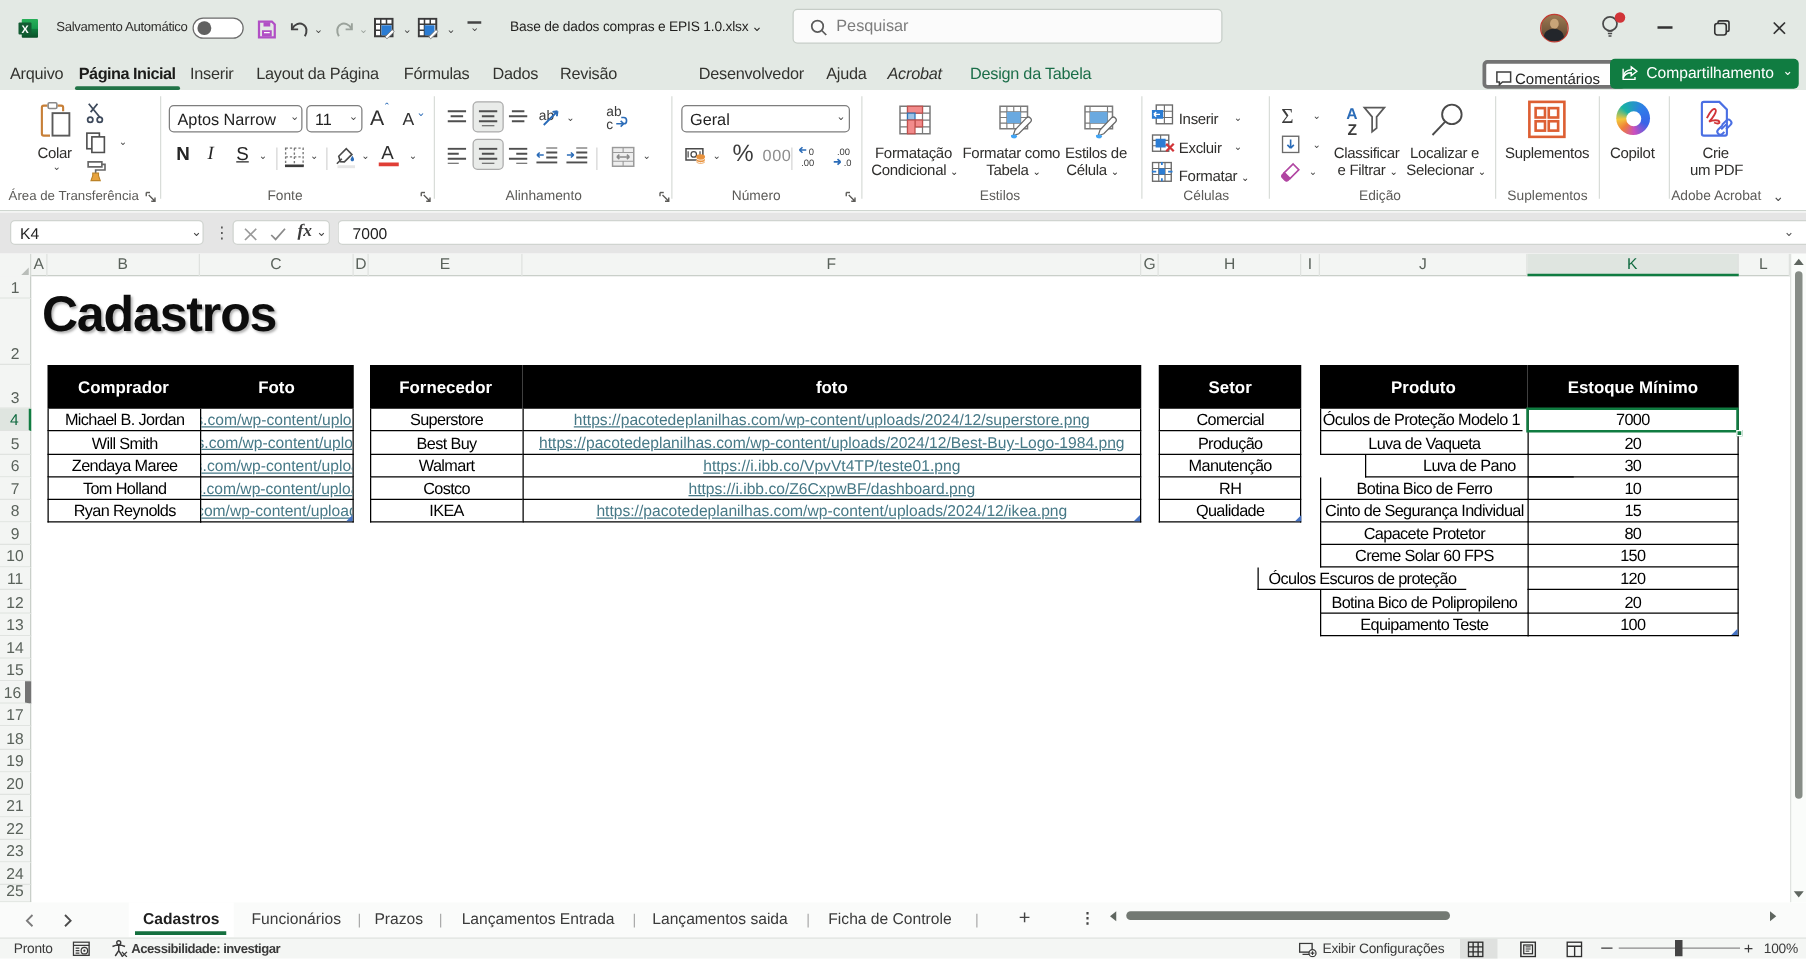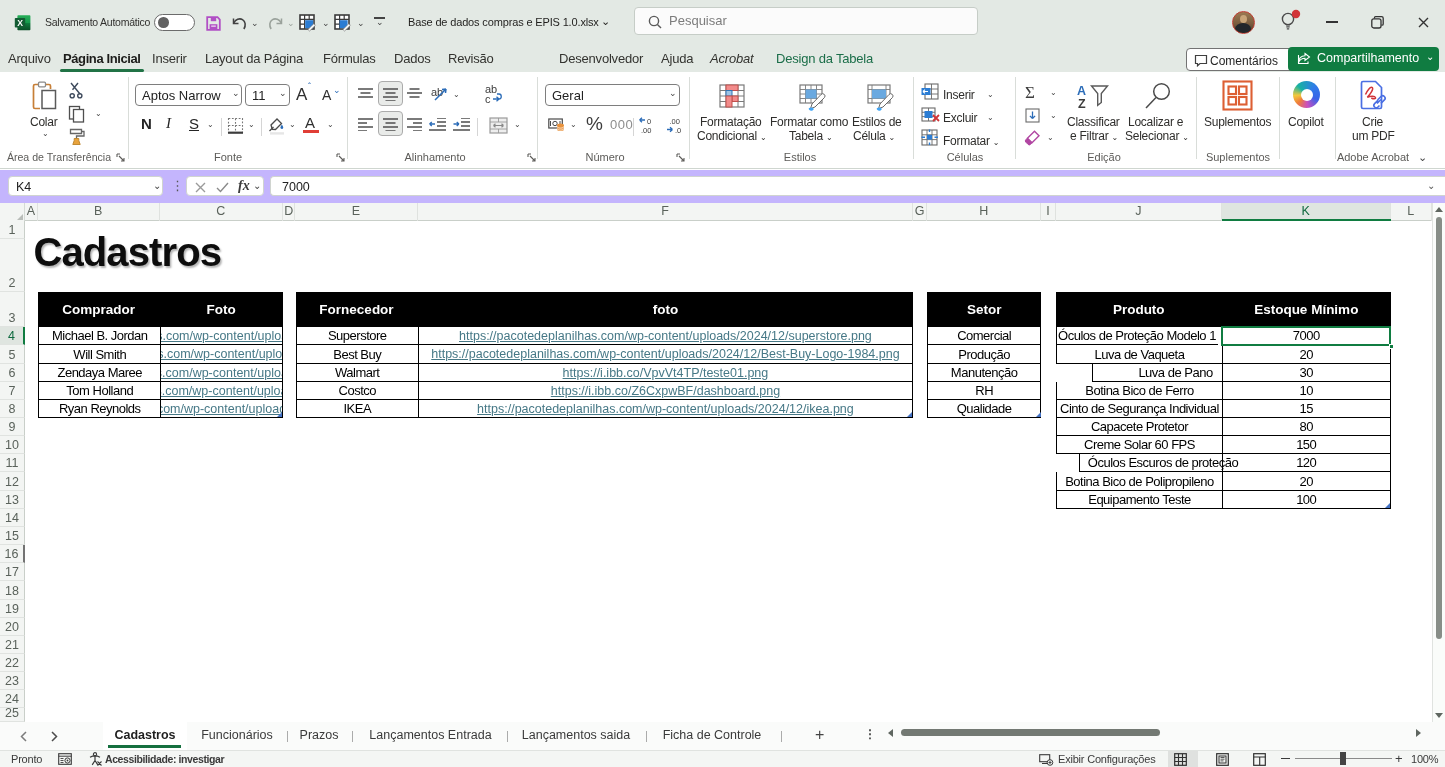--- a/index.html
+++ b/index.html
@@ -3,21 +3,21 @@
 <meta charset="utf-8">
 <style>
 * { margin:0; padding:0; box-sizing:border-box; }
 html,body { width:1445px; height:767px; overflow:hidden; }
 body { font-family:"Liberation Sans", sans-serif; position:relative; background:#fff; }
 .abs { position:absolute; }
 
 #titlebar { left:0; top:0; width:1445px; height:44px; background:#e3e9e4; }
 #menubar { left:0; top:44px; width:1445px; height:28px; background:#e3e9e4; }
 #ribbon { left:0; top:72px; width:1445px; height:97px; background:#ffffff; border-bottom:1px solid #cfd6d0; }
-#frow { left:0; top:170px; width:1445px; height:33px; background:#c4b5fd; }
+#frow { left:0; top:170px; width:1445px; height:33px; background:#e5e5e5; }
 .menutab { position:absolute; top:0; height:28px; line-height:30px; font-size:13px; color:#33332f; letter-spacing:-0.2px; }
 .gdiv { position:absolute; top:5px; width:1px; height:82px; background:#d9ddd9; }
 .glabel { position:absolute; top:79px; height:14px; font-size:11px; color:#5c5b58; text-align:center; white-space:nowrap; }
 .launch { position:absolute; top:81px; width:10px; height:10px; }
 .rbtxt { position:absolute; font-size:12px; color:#2f2e2c; white-space:nowrap; letter-spacing:-0.25px; }
 .chev { position:absolute; font-size:8px; color:#444; }
 svg { display:block; }
 
 #sheet { left:0; top:203px; width:1445px; height:519px; background:#fff; overflow:hidden; }
 .cell { position:absolute; overflow:hidden; font-size:13px; letter-spacing:-0.5px; color:#000; text-align:center; display:flex; align-items:center; justify-content:center; white-space:nowrap; }
@@ -126,21 +126,21 @@
   <div class="menutab" style="left:205px;">Layout da Página</div>
   <div class="menutab" style="left:323px;">Fórmulas</div>
   <div class="menutab" style="left:394px;">Dados</div>
   <div class="menutab" style="left:448px;">Revisão</div>
   <div class="menutab" style="left:509px;margin-top:20px;">Exibir</div>
   <div class="menutab" style="left:559px;">Desenvolvedor</div>
   <div class="menutab" style="left:661px;">Ajuda</div>
   <div class="menutab" style="left:710px;font-style:italic;">Acrobat</div>
   <div class="menutab" style="left:776px;color:#1b6e49;">Design da Tabela</div>
 
-  <div class="abs" style="left:1186px;top:4px;width:115px;height:23px;background:#fefefe;border:1px solid #737373;border-radius:4px;">
+  <div class="abs" style="left:1186px;top:4px;width:115px;height:23px;background:#fefefe;border:3px solid #737373;border-radius:4px;">
     <svg class="abs" style="left:7px;top:5px" width="14" height="13" viewBox="0 0 14 13">
         <path d="M1.5 1.5 h11 v8 h-6.5 l-2.5 2.3 v-2.3 h-2 Z" fill="none" stroke="#3e3e3e" stroke-width="1.2"></path>
       </svg>
     <div class="abs" style="left:23px;top:4.5px;font-size:12px;color:#252525;">Comentários</div>
   </div>
   <div class="abs" style="left:1288px;top:3px;width:151px;height:24px;background:#107c41;border-radius:4px;">
     <svg class="abs" style="left:9px;top:5px" width="14" height="14" viewBox="0 0 14 14">
         <path d="M8 1.5 L12.5 5 L8 8.5 V6.2 C4.5 6.2 2.5 8 1.5 10.5 C1.5 6.5 4 3.8 8 3.8 Z" fill="none" stroke="#fff" stroke-width="1.1"></path>
         <path d="M1.5 3 v8.5 h9.5 v-2" fill="none" stroke="#fff" stroke-width="1.1"></path>
       </svg>
@@ -488,21 +488,21 @@
     </div>
   <div class="abs" style="left:0;top:288px;width:25px;height:18px;background:#f3f5f3;color:#5a625b;font-size:12.5px;border-bottom:1px solid #e0e3e0;border-right:1px solid #c9cfc9;display:flex;align-items:flex-end;justify-content:center;">
       <span style="margin-bottom:1px;">13</span>
     </div>
   <div class="abs" style="left:0;top:306px;width:25px;height:18px;background:#f3f5f3;color:#5a625b;font-size:12.5px;border-bottom:1px solid #e0e3e0;border-right:1px solid #c9cfc9;display:flex;align-items:flex-end;justify-content:center;">
       <span style="margin-bottom:1px;">14</span>
     </div>
   <div class="abs" style="left:0;top:324px;width:25px;height:18px;background:#f3f5f3;color:#5a625b;font-size:12.5px;border-bottom:1px solid #e0e3e0;border-right:1px solid #c9cfc9;display:flex;align-items:flex-end;justify-content:center;">
       <span style="margin-bottom:1px;">15</span>
     </div>
-  <div class="abs" style="left:0;top:342px;width:25px;height:18px;background:#f3f5f3;color:#5a625b;font-size:12.5px;border-bottom:1px solid #e0e3e0;border-right:2px solid #737373;display:flex;align-items:flex-end;justify-content:center;">
+  <div class="abs" style="left:0;top:342px;width:25px;height:18px;background:#f3f5f3;color:#5a625b;font-size:12.5px;border-bottom:1px solid #e0e3e0;border-right:5px solid #737373;display:flex;align-items:flex-end;justify-content:center;">
       <span style="margin-bottom:1px;">16</span>
     </div>
   <div class="abs" style="left:0;top:360px;width:25px;height:18px;background:#f3f5f3;color:#5a625b;font-size:12.5px;border-bottom:1px solid #e0e3e0;border-right:1px solid #c9cfc9;display:flex;align-items:flex-end;justify-content:center;">
       <span style="margin-bottom:1px;">17</span>
     </div>
   <div class="abs" style="left:0;top:378px;width:25px;height:19px;background:#f3f5f3;color:#5a625b;font-size:12.5px;border-bottom:1px solid #e0e3e0;border-right:1px solid #c9cfc9;display:flex;align-items:flex-end;justify-content:center;">
       <span style="margin-bottom:1px;">18</span>
     </div>
   <div class="abs" style="left:0;top:397px;width:25px;height:18px;background:#f3f5f3;color:#5a625b;font-size:12.5px;border-bottom:1px solid #e0e3e0;border-right:1px solid #c9cfc9;display:flex;align-items:flex-end;justify-content:center;">
       <span style="margin-bottom:1px;">19</span>
@@ -585,21 +585,21 @@
   <div class="abs cell" style="left:1055.5px;top:161px;width:167px;height:18px;border:1px solid #000;border-top:none;border-right:none;margin-left:36px;">Luva de Pano</div>
   <div class="abs cell" style="left:1222px;top:161px;width:168.5px;height:18px;border:1px solid #000;border-top:none;">30</div>
   <div class="abs cell" style="left:1055.5px;top:179px;width:167px;height:18px;border:1px solid #000;border-top:none;border-right:none;">Botina Bico de Ferro</div>
   <div class="abs cell" style="left:1222px;top:179px;width:168.5px;height:18px;border:1px solid #000;border-top:none;">10</div>
   <div class="abs cell" style="left:1055.5px;top:197px;width:167px;height:18px;border:1px solid #000;border-top:none;border-right:none;">Cinto de Segurança Individual</div>
   <div class="abs cell" style="left:1222px;top:197px;width:168.5px;height:18px;border:1px solid #000;border-top:none;">15</div>
   <div class="abs cell" style="left:1055.5px;top:215px;width:167px;height:18px;border:1px solid #000;border-top:none;border-right:none;">Capacete Protetor</div>
   <div class="abs cell" style="left:1222px;top:215px;width:168.5px;height:18px;border:1px solid #000;border-top:none;">80</div>
   <div class="abs cell" style="left:1055.5px;top:233px;width:167px;height:18px;border:1px solid #000;border-top:none;border-right:none;">Creme Solar 60 FPS</div>
   <div class="abs cell" style="left:1222px;top:233px;width:168.5px;height:18px;border:1px solid #000;border-top:none;">150</div>
-  <div class="abs cell" style="left:1079px;top:251px;width:167px;height:18px;border:1px solid #000;border-top:none;border-right:none;">Óculos Escuros de proteção</div>
+  <div class="abs cell" style="left:1006px;top:251px;width:167px;height:18px;border:1px solid #000;border-top:none;border-right:none;">Óculos Escuros de proteção</div>
   <div class="abs cell" style="left:1222px;top:251px;width:168.5px;height:18px;border:1px solid #000;border-top:none;">120</div>
   <div class="abs cell" style="left:1055.5px;top:269px;width:167px;height:19px;border:1px solid #000;border-top:none;border-right:none;">Botina Bico de Polipropileno</div>
   <div class="abs cell" style="left:1222px;top:269px;width:168.5px;height:19px;border:1px solid #000;border-top:none;">20</div>
   <div class="abs cell" style="left:1055.5px;top:288px;width:167px;height:18px;border:1px solid #000;border-top:none;border-right:none;">Equipamento Teste</div>
   <div class="abs cell" style="left:1222px;top:288px;width:168.5px;height:18px;border:1px solid #000;border-top:none;">100</div>
   <div class="abs" style="left:276.8px;top:209px;width:0;height:0;border-left:5px solid transparent;border-bottom:5px solid #4472c4;"></div>
   <div class="abs" style="left:907.4px;top:209px;width:0;height:0;border-left:5px solid transparent;border-bottom:5px solid #4472c4;"></div>
   <div class="abs" style="left:1035.5px;top:209px;width:0;height:0;border-left:5px solid transparent;border-bottom:5px solid #4472c4;"></div>
   <div class="abs" style="left:1384.5px;top:300px;width:0;height:0;border-left:5px solid transparent;border-bottom:5px solid #4472c4;"></div>
   <div class="abs" style="left:1221px;top:123px;width:170px;height:20px;border:2px solid #107c41;"></div>

